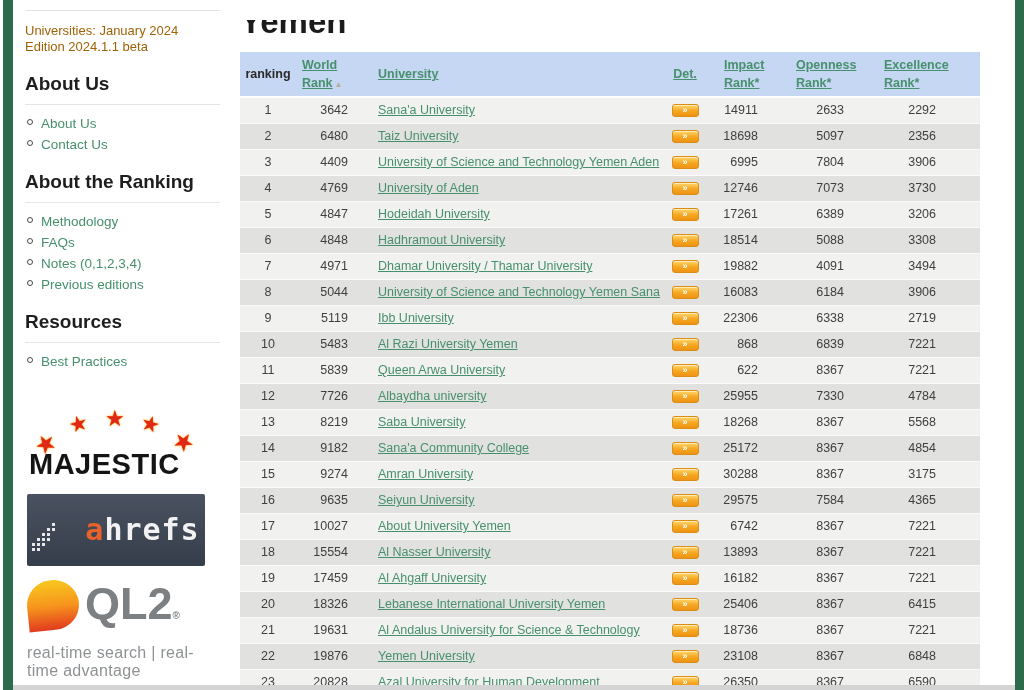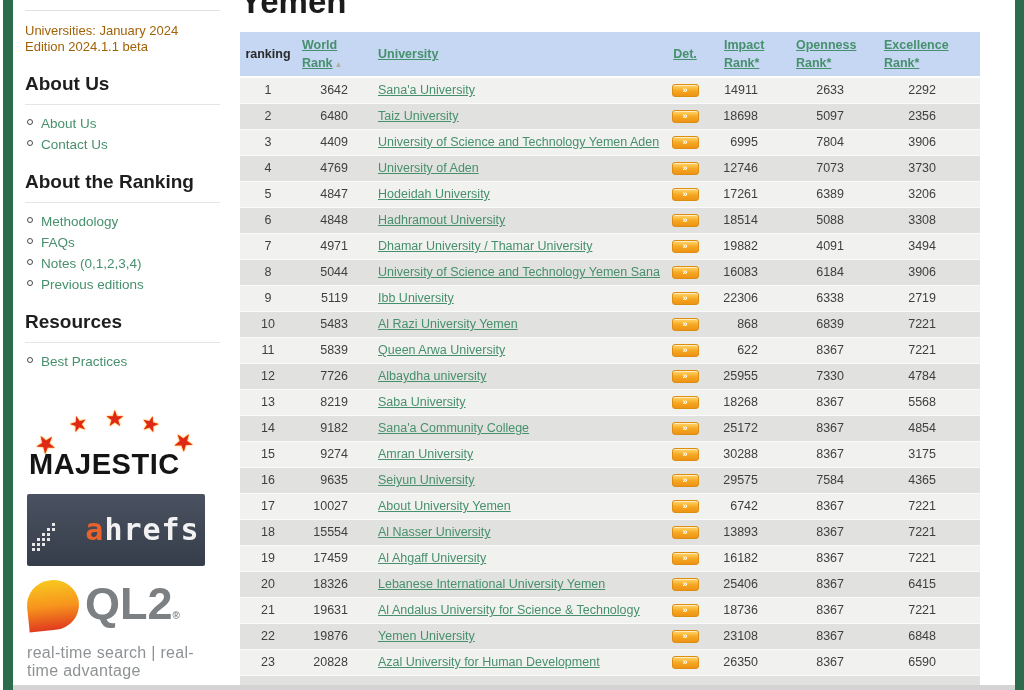--- a/index.html
+++ b/index.html
@@ -47,21 +47,21 @@
   .logo-ql2 { position:relative; margin:12px 0 0 2px; width:190px; }
   .ql2-leaf { position:absolute; left:0; top:2px; width:52px; height:50px;
     background:linear-gradient(180deg,#f8c81e 0%,#f7941d 52%,#e03a1e 100%);
     border-radius:55% 55% 55% 0; transform:rotate(-6deg); }
   .ql2-word { margin-left:58px; font-size:45px; font-weight:bold; color:#7d8083; line-height:52px; }
   .ql2-reg { font-size:10px; color:#7d8083; vertical-align:baseline; }
   .ql2-tagline { margin-top:2px; font-size:16px; color:#8f9294; letter-spacing:.3px; }
 
   
   .main { position:absolute; left:240px; top:0; width:740px; }
-  .title-clip { height:19px; overflow:hidden; }
+  .title-clip { height:19px; overflow:hidden;margin-top:20px; }
   .title-clip h1 { margin-top:-17px; font-size:33px; font-weight:bold; color:#1b1b1b; }
 
   table { width:740px; border-collapse:collapse; table-layout:fixed; margin-top:13px; font-size:12.5px; }
   thead th { background:#c5d7f2; height:45px; font-weight:bold; vertical-align:middle;
     text-align:left; line-height:1.45; border-bottom:2px solid #fff; }
   thead th a { color:#47906d; text-decoration:underline; }
   th.h-rank { text-align:center; color:#2a2a2a; }
   th.h-world { padding-left:6px; }
   th.h-univ { padding-left:14px; }
   th.h-det { text-align:center; }

